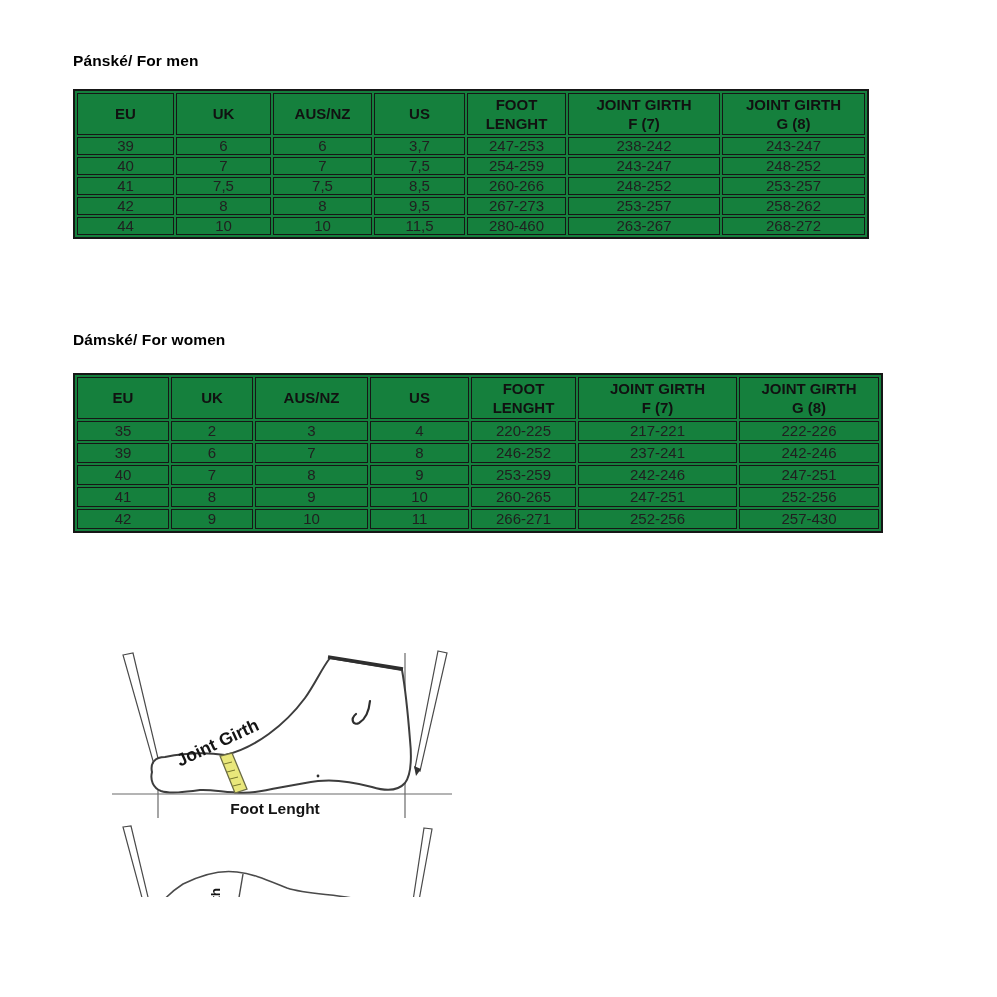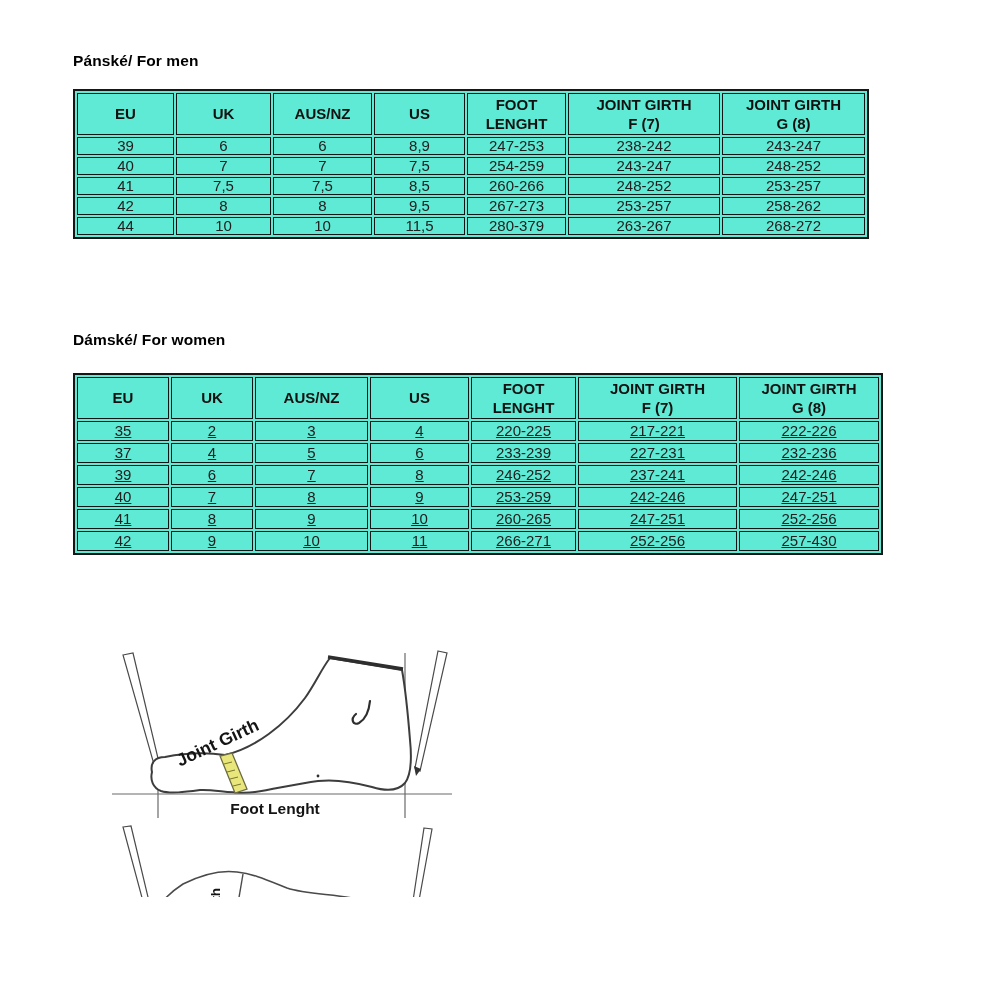--- a/index.html
+++ b/index.html
@@ -10,33 +10,33 @@
   .section-title {
     position:absolute; left:73px; font-size:15.5px; font-weight:bold; color:#000000;
     letter-spacing:0.1px;
   }
   #men-title   { top:52px; }
   #women-title { top:331px; }
 
   .size-table {
     position:absolute; left:73px; width:790px;
     border-collapse:separate; border-spacing:2px;
-    border:2px solid #161616; table-layout:fixed; background:#5eead4;
+    border:2px solid #161616; table-layout:fixed; background:#15803d;
   }
   #men-table   { top:89px; }
   #women-table { top:373px; }
   .size-table th, .size-table td {
     border:1.5px solid #161616; text-align:center; vertical-align:middle;
     padding:0 2px; font-size:15px; color:#202020; overflow:hidden;
   }
   .size-table th {
     font-weight:bold; white-space:pre-line; line-height:1.3; height:40px; color:#111111;
   }
   #men-table td   { height:16px; line-height:16px; }
-  #women-table td { height:18px; line-height:18px;text-decoration:underline; }
+  #women-table td { height:18px; line-height:18px; }
 
   .diagram { position:absolute; }
   #side-view-svg { left:100px; top:640px; }
   #top-view-svg  { left:100px; top:818px; }
   .outline { fill:#ffffff; stroke:#3d3d3d; stroke-width:2; stroke-linejoin:round; }
   .thinline { stroke:#6a6a6a; stroke-width:1.2; fill:none; }
   .pencil { fill:#ffffff; stroke:#4a4a4a; stroke-width:1.2; }
   .diagram-label { font-family:"Liberation Sans", sans-serif; font-weight:bold; fill:#141414; }
 </style>
 </head>
@@ -68,21 +68,21 @@
 F (7)</th>
           <th>JOINT GIRTH
 G (8)</th>
         </tr>
       </thead>
     <tbody>
         <tr>
           <td>39</td>
           <td>6</td>
           <td>6</td>
-          <td>8,9</td>
+          <td>3,7</td>
           <td>247-253</td>
           <td>238-242</td>
           <td>243-247</td>
         </tr>
         <tr>
           <td>40</td>
           <td>7</td>
           <td>7</td>
           <td>7,5</td>
           <td>254-259</td>
@@ -105,21 +105,21 @@
           <td>9,5</td>
           <td>267-273</td>
           <td>253-257</td>
           <td>258-262</td>
         </tr>
         <tr>
           <td>44</td>
           <td>10</td>
           <td>10</td>
           <td>11,5</td>
-          <td>280-379</td>
+          <td>280-460</td>
           <td>263-267</td>
           <td>268-272</td>
         </tr>
       </tbody>
   </table>
 
   <div class="section-title" id="women-title">Dámské/ For women</div>
 
   <table class="size-table" id="women-table">
     <colgroup>
@@ -147,29 +147,20 @@
       </thead>
     <tbody>
         <tr>
           <td>35</td>
           <td>2</td>
           <td>3</td>
           <td>4</td>
           <td>220-225</td>
           <td>217-221</td>
           <td>222-226</td>
-        </tr>
-        <tr>
-          <td>37</td>
-          <td>4</td>
-          <td>5</td>
-          <td>6</td>
-          <td>233-239</td>
-          <td>227-231</td>
-          <td>232-236</td>
         </tr>
         <tr>
           <td>39</td>
           <td>6</td>
           <td>7</td>
           <td>8</td>
           <td>246-252</td>
           <td>237-241</td>
           <td>242-246</td>
         </tr>

